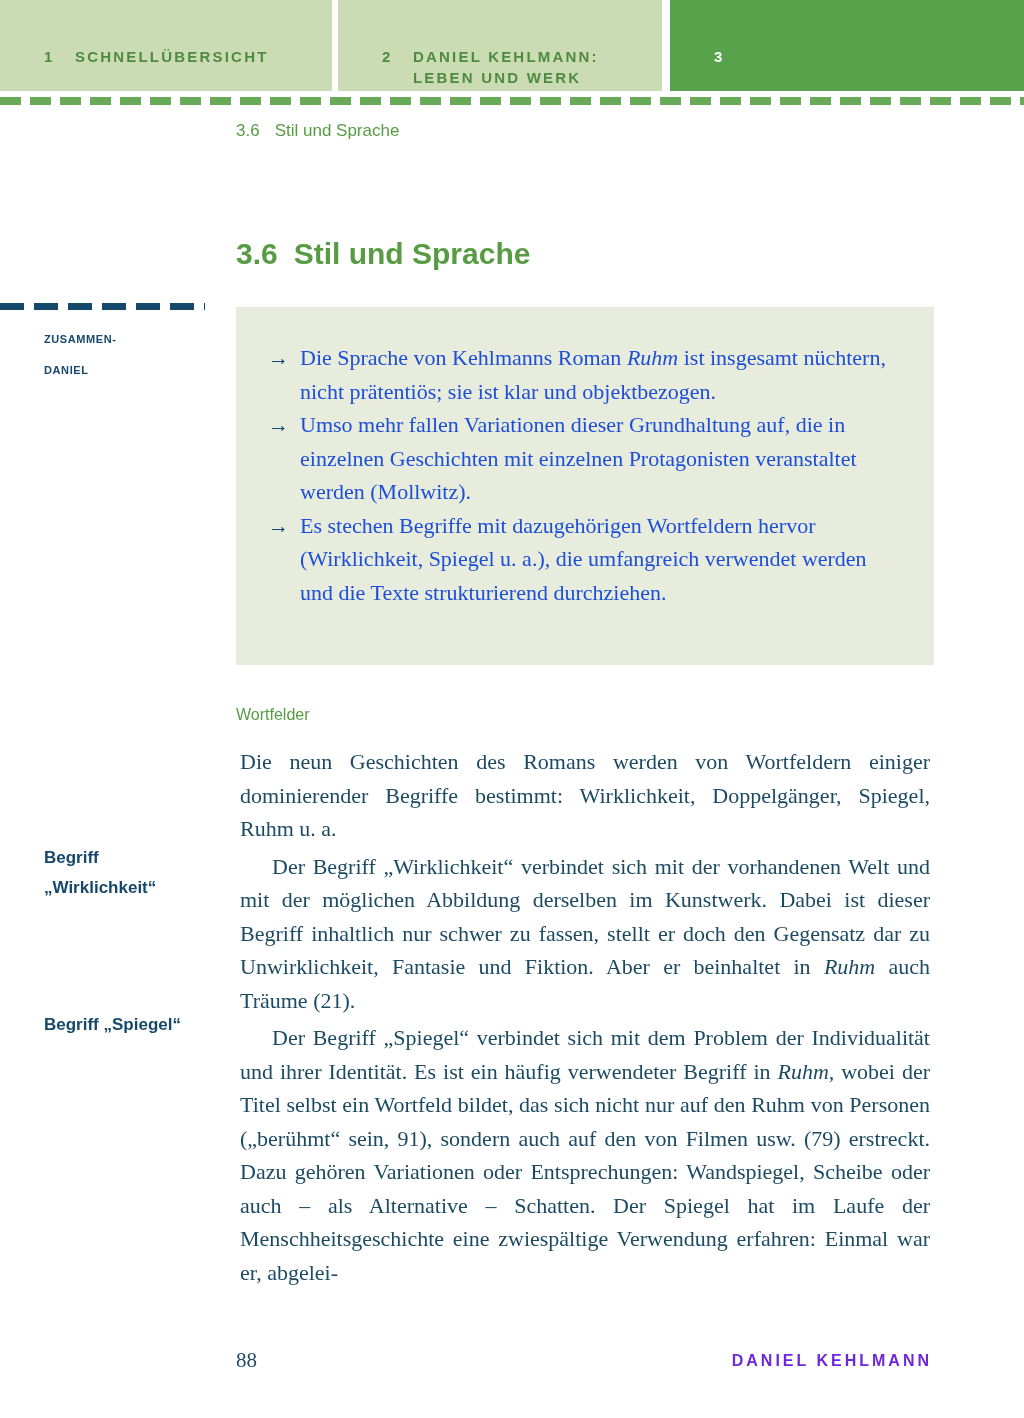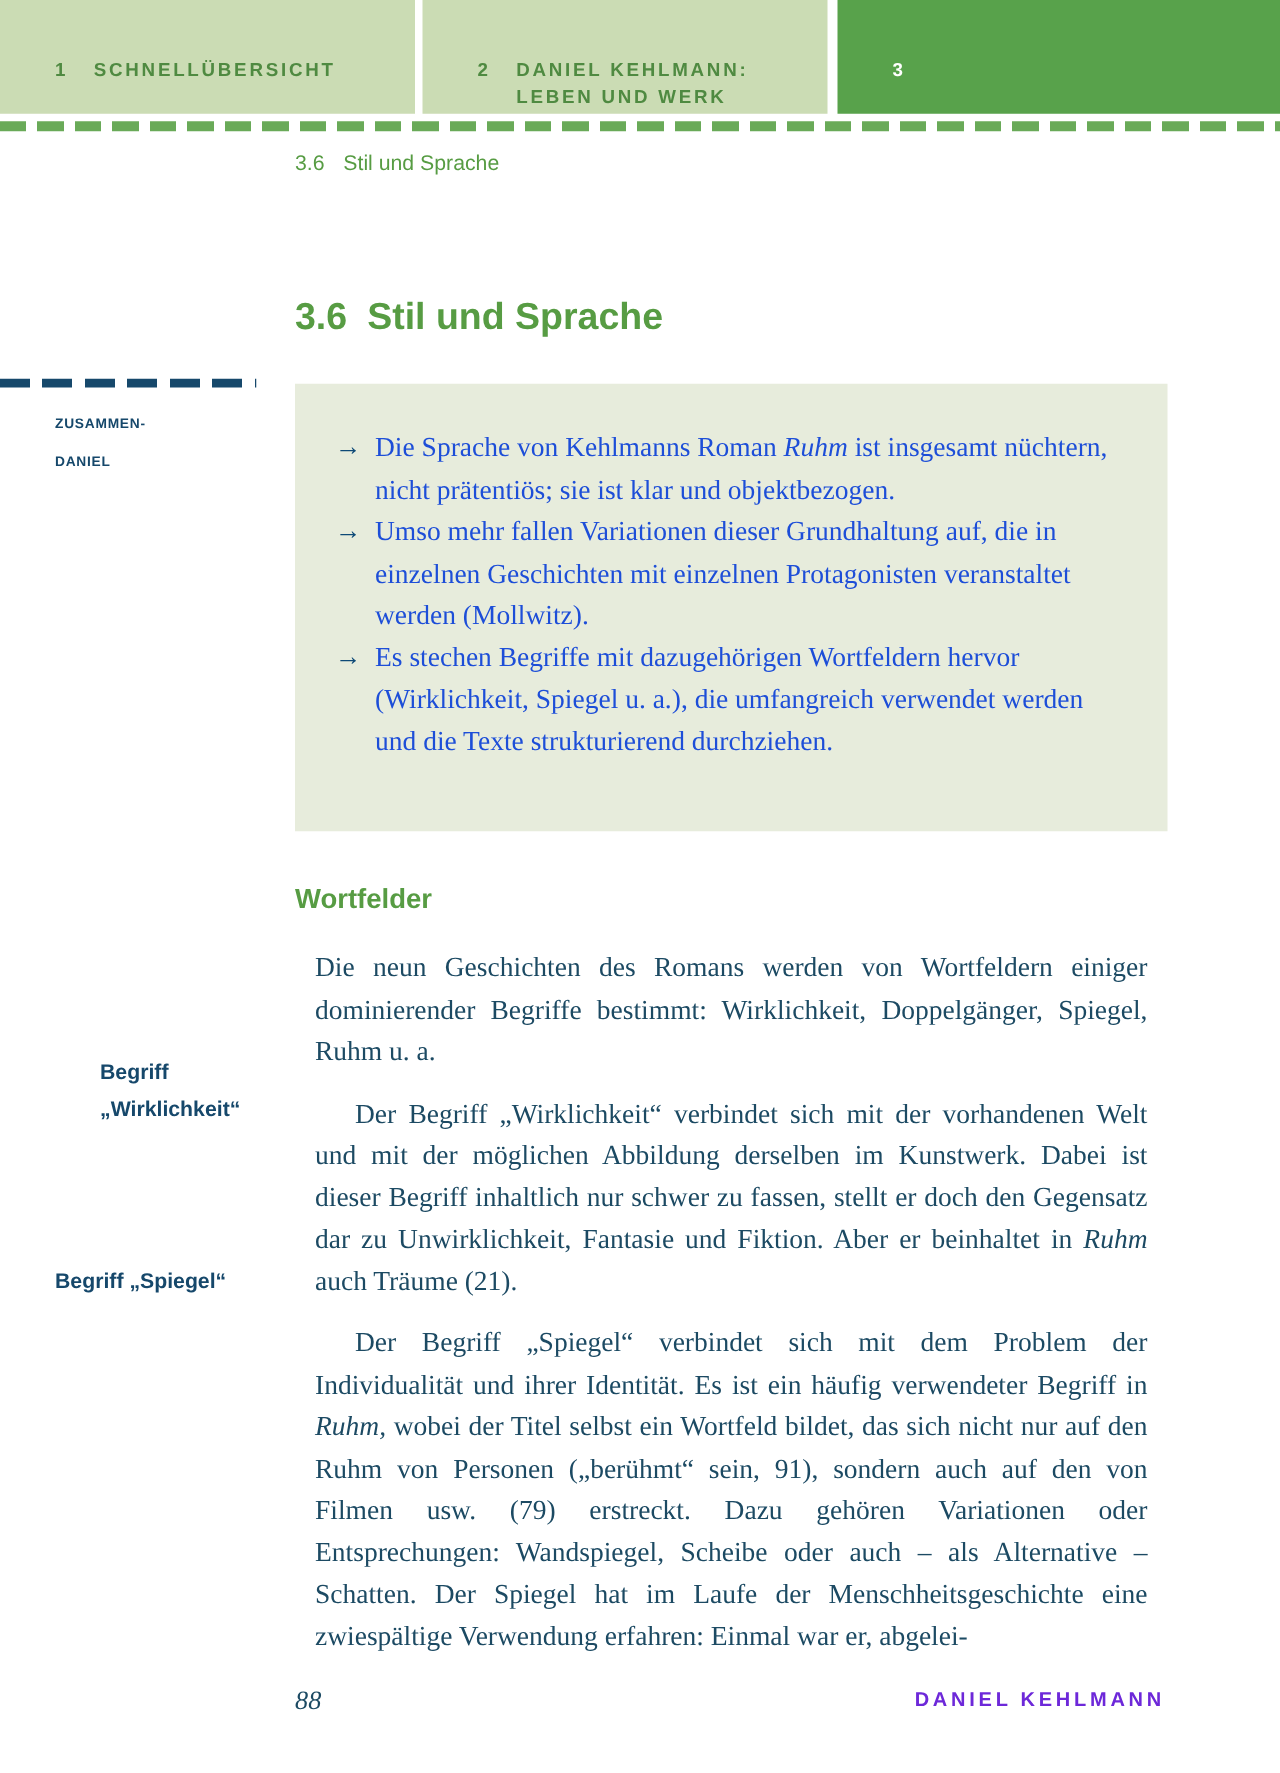--- a/index.html
+++ b/index.html
@@ -78,21 +78,21 @@
     letter-spacing: 0.6px;
   }
   .margin-label {
     position: absolute;
     left: 44px;
     color: #16486b;
     font-size: 17px;
     font-weight: 700;
     line-height: 30px;
   }
-  #margin-label-wirklichkeit { top: 843px; margin-left: 36px; }
+  #margin-label-wirklichkeit { top: 843px; }
   #margin-label-spiegel { top: 1010px; }
 
   
   .summary-box {
     position: absolute;
     left: 236px; top: 307px;
     width: 698px; height: 358px;
     box-sizing: border-box;
     background: #e7ecdc;
     padding: 34px 30px 0 32px;
@@ -112,47 +112,46 @@
     font-size: 22px;
     line-height: 33.5px;
     color: #1d4ed8;
   }
 
   
   .section-heading {
     position: absolute;
     left: 236px; top: 706px;
     color: #579c43;
-    font-size: 22px;
-    font-weight: 700;
+    font-size: 16px;
+    font-weight: 400;
   }
   .body-text {
     position: absolute;
     left: 236px; top: 741px;
     width: 698px;
     font-family: "Liberation Serif", serif;
     font-size: 22px;
     line-height: 33.5px;
     color: #1c4a63;
     text-align: justify;
     hyphens: auto;
     -webkit-hyphens: auto;
   }
-  .body-text p { margin: 16px; }
+  .body-text p { margin: 4px; }
   .body-text p.indent { text-indent: 32px; }
   .italic { font-style: italic; }
 
   
   .page-number {
     position: absolute;
     left: 236px; top: 1348px;
     font-family: "Liberation Serif", serif;
     font-size: 21px;
     color: #1c4a63;
-    font-style: italic;
   }
   .footer-right {
     position: absolute;
     right: 92px; top: 1352px;
     color: #6d28d9;
     font-size: 16px;
     font-weight: 700;
     letter-spacing: 3px;
   }
 </style>

